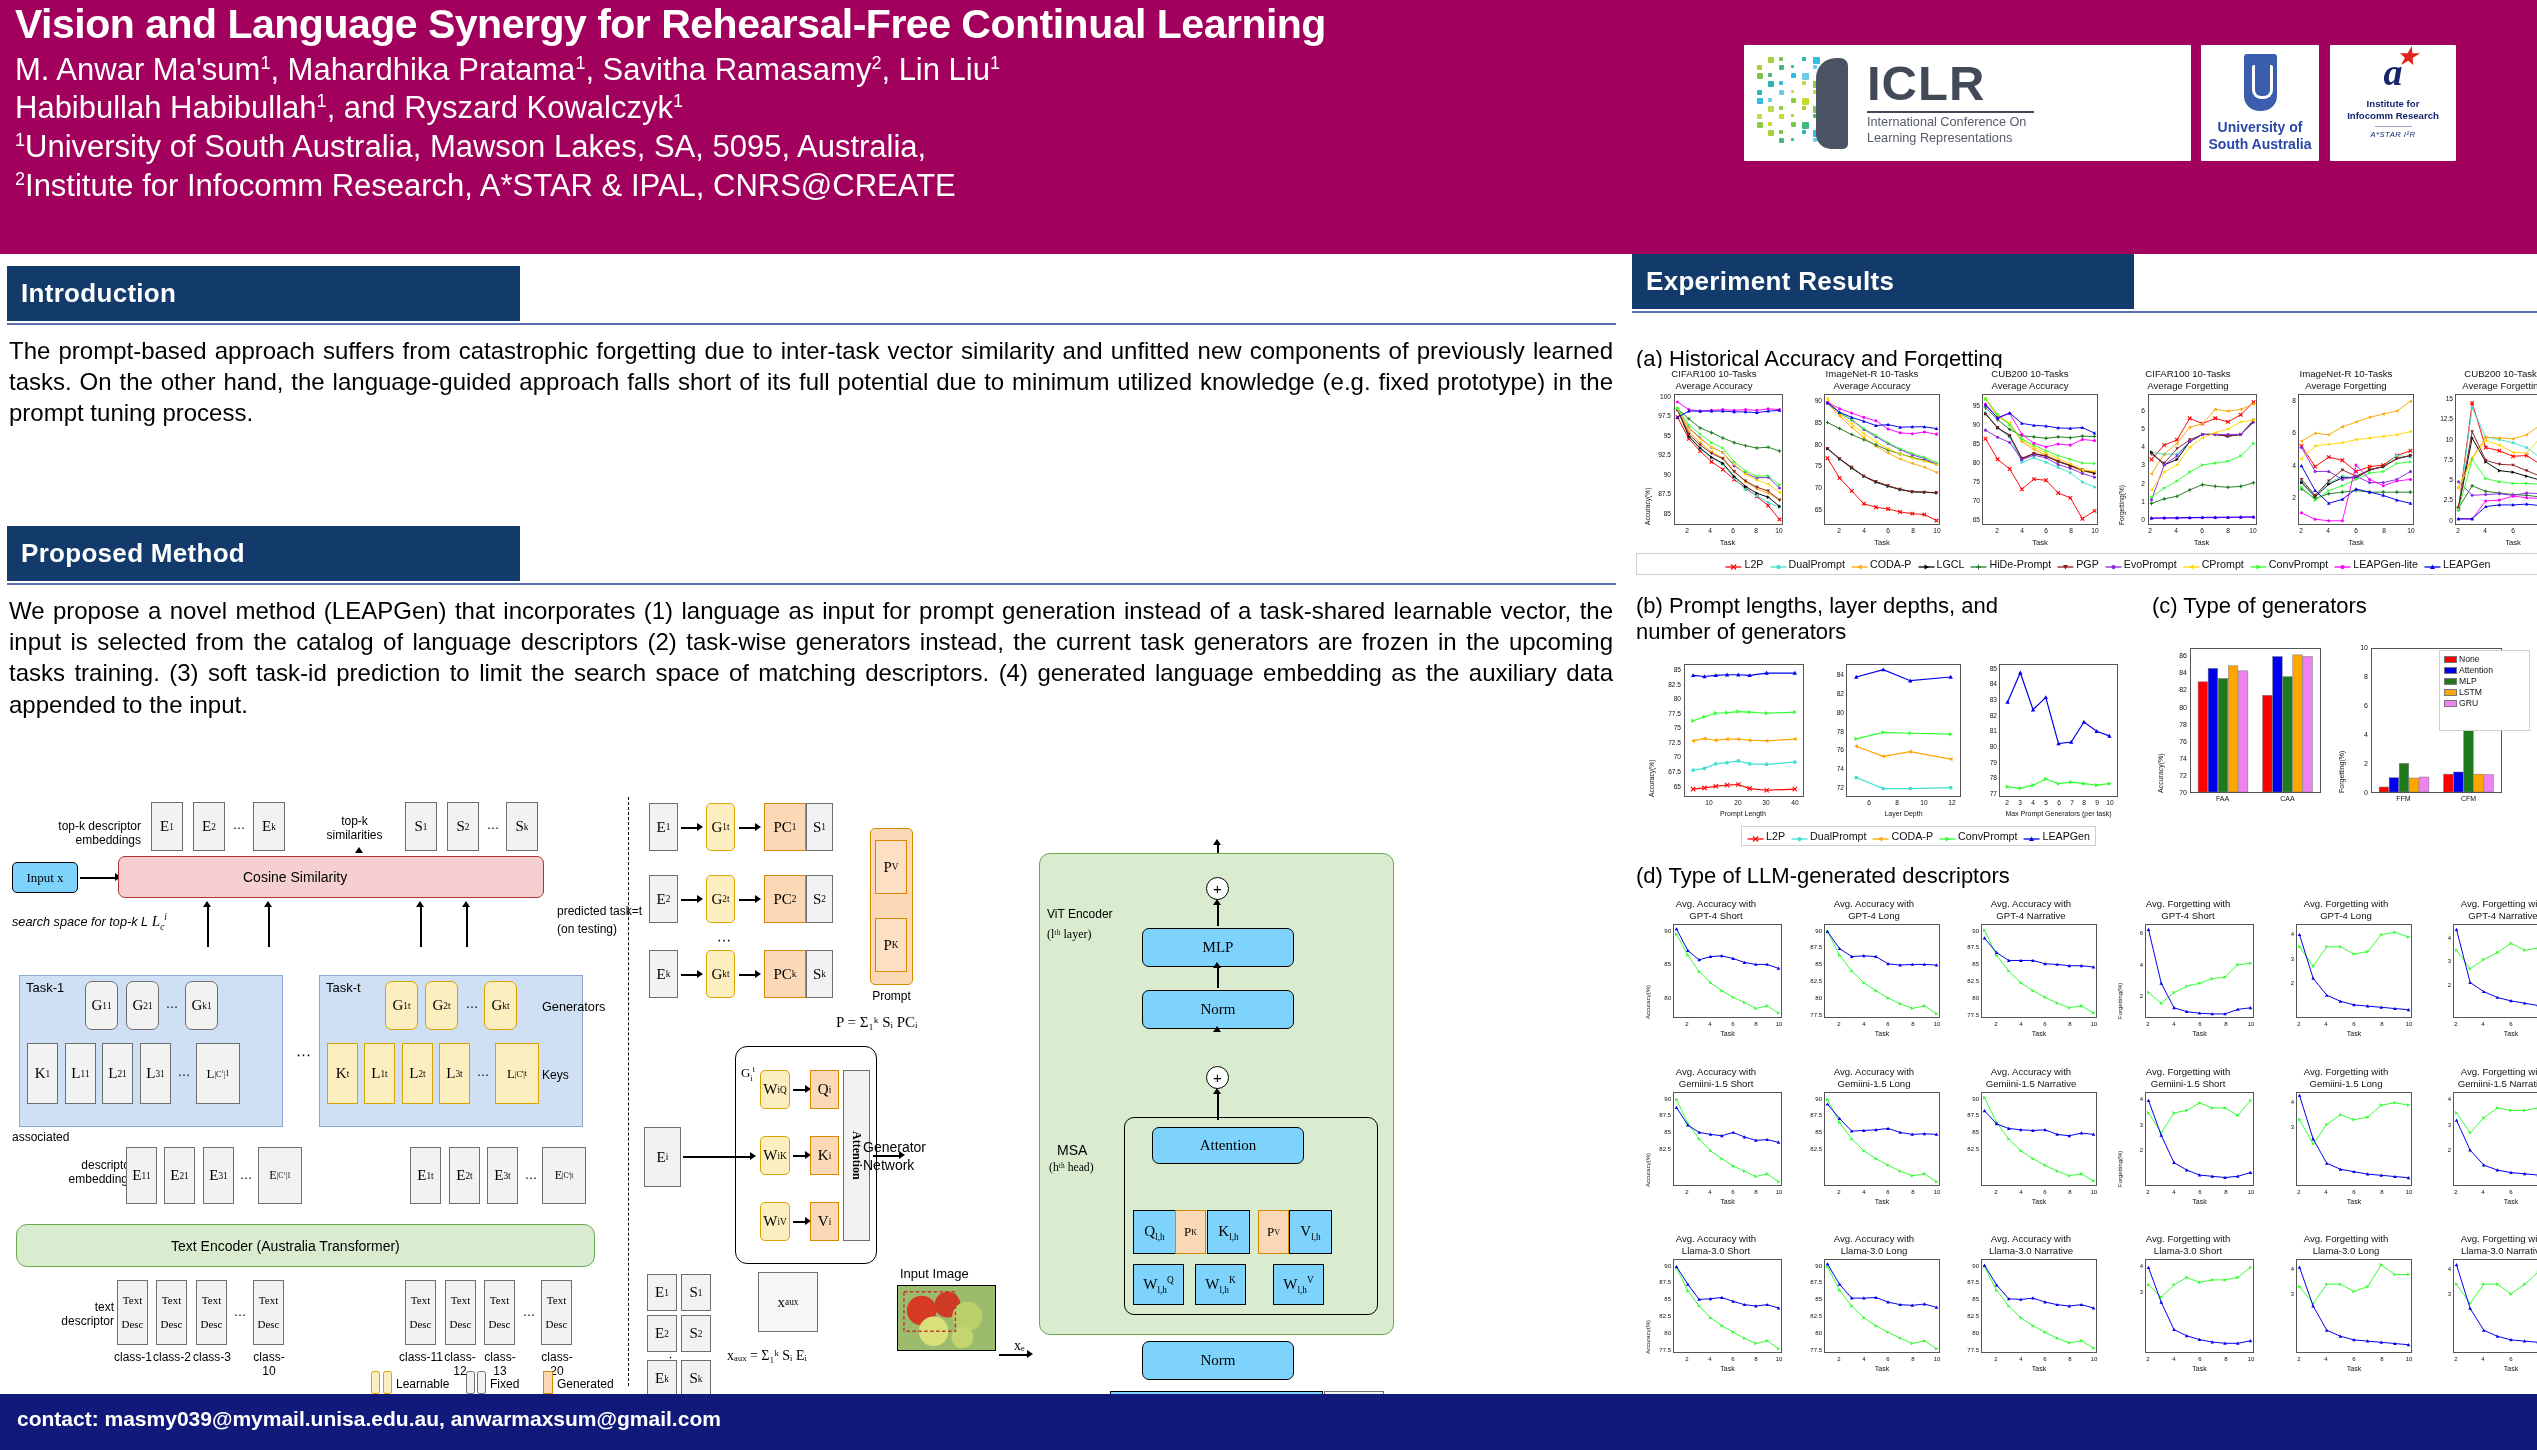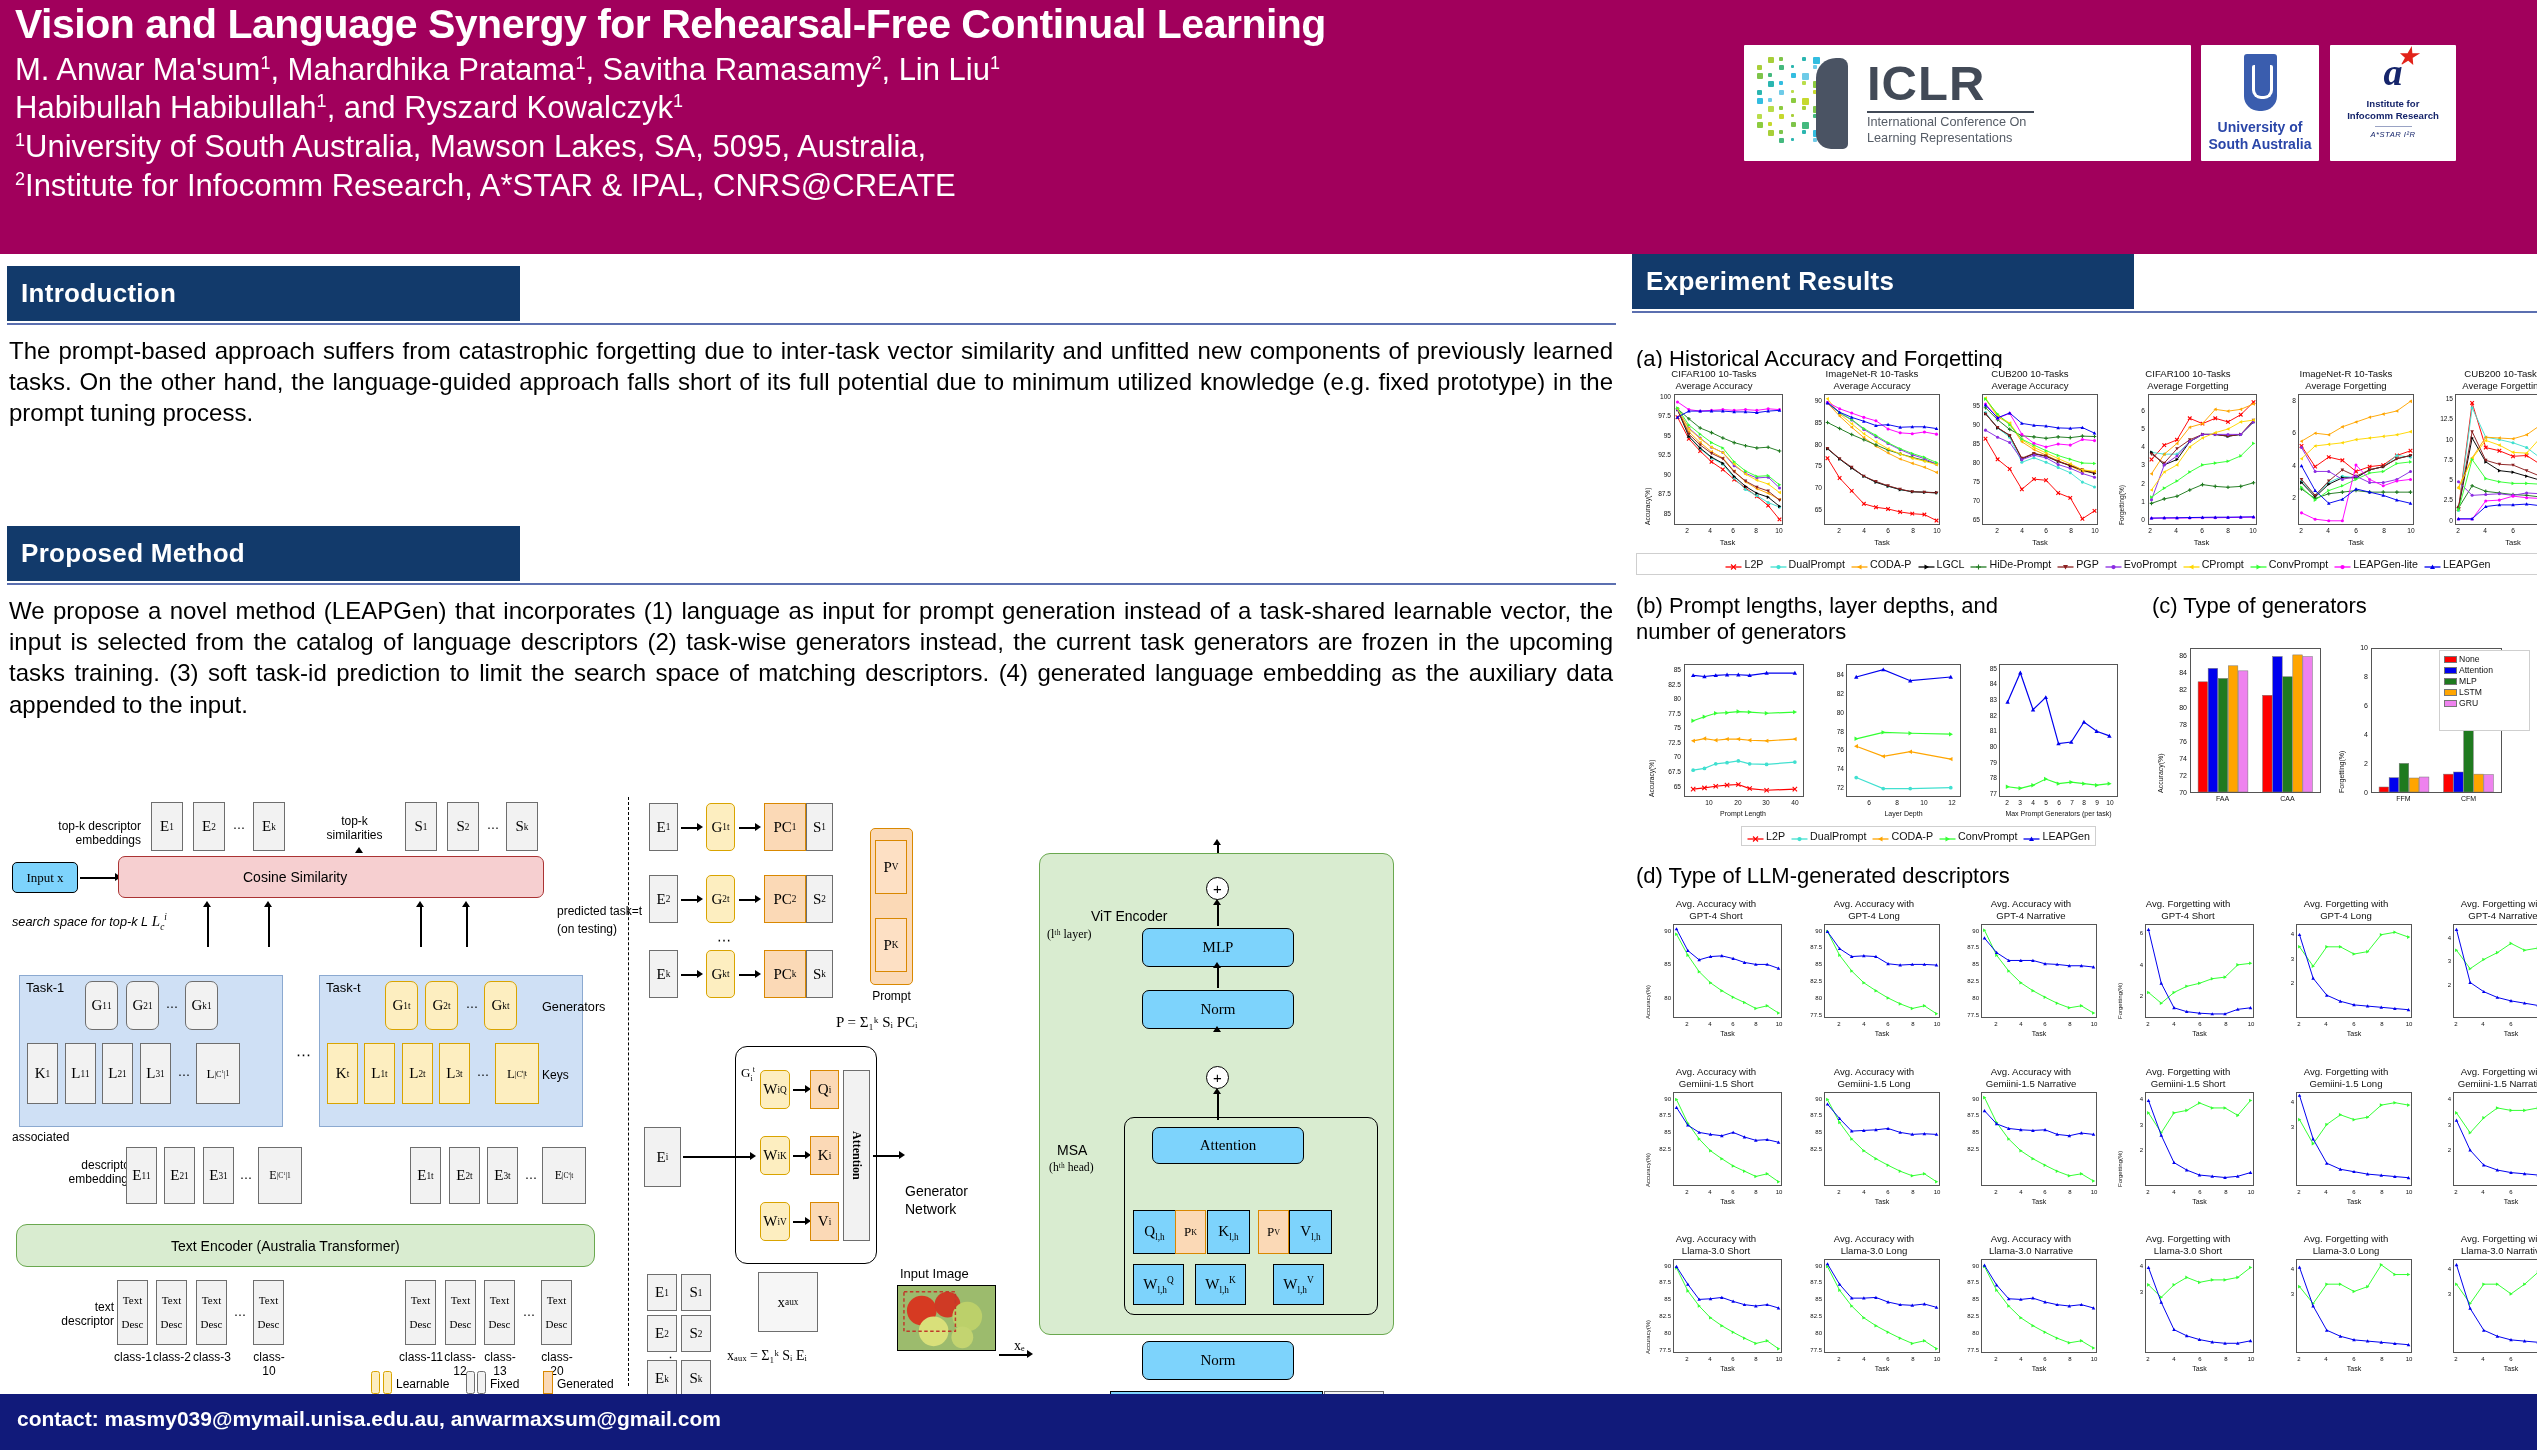--- a/index.html
+++ b/index.html
@@ -414,21 +414,21 @@
   <div class="db gen-box mth" style="left:806px; top:344px; width:29px; height:39px;">K<sub>i</sub></div>
 
   <div class="db learn-box mth" style="left:756px; top:410px; width:30px; height:39px; border-radius:5px;">W<sub>i</sub><sup>V</sup></div>
   <div class="arrow-h" style="left:789px; top:429px; width:12px;"></div>
   <div class="db gen-box mth" style="left:806px; top:410px; width:29px; height:39px;">V<sub>i</sub></div>
 
   <div class="db fixed-box" style="left:839px; top:278px; width:27px; height:171px; font-size:12px;">
     <span style="writing-mode:vertical-rl; font-weight:bold;">Attention</span>
   </div>
   <div class="arrow-h" style="left:869px; top:363px; width:26px;"></div>
-  <div class="lbl" style="left:901px; top:346px; font-size:14px; white-space:pre-line; line-height:1.3;margin-top:44px;">Generator
+  <div class="lbl" style="left:859px; top:346px; font-size:14px; white-space:pre-line; line-height:1.3;">Generator
 Network</div>
 
   <div class="db fixed-box mth" style="left:643px; top:482px; width:30px; height:37px;">E<sub>1</sub></div>
   <div class="db fixed-box mth" style="left:677px; top:482px; width:30px; height:37px;">S<sub>1</sub></div>
   <div class="db fixed-box mth" style="left:643px; top:523px; width:30px; height:37px;">E<sub>2</sub></div>
   <div class="db fixed-box mth" style="left:677px; top:523px; width:30px; height:37px;">S<sub>2</sub></div>
   <div class="lbl" style="left:660px; top:563px; font-size:13px;">⋮</div>
   <div class="db fixed-box mth" style="left:643px; top:568px; width:30px; height:37px;">E<sub>k</sub></div>
   <div class="db fixed-box mth" style="left:677px; top:568px; width:30px; height:37px;">S<sub>k</sub></div>
   <div class="db fixed-box mth" style="left:754px; top:480px; width:60px; height:60px; background:#f6f6f6;">x<sub>aux</sub></div>
@@ -446,21 +446,21 @@
       <circle cx="130" cy="104" r="22" fill="#c3d470"></circle>
       <rect x="12" y="12" width="104" height="80" fill="none" stroke="#c0392b" stroke-width="3" stroke-dasharray="7 5"></rect>
     </svg>
   </div>
   <div class="arrow-h" style="left:995px; top:562px; width:28px;"></div>
   <div class="lbl mth" style="left:1010px; top:546px; font-size:14px;">xₑ</div>
 
   <div class="arrow-v" style="left:1213px; top:53px; height:22px;"></div>
 
   <div class="grp-green" style="left:1035px; top:61px; width:355px; height:482px;"></div>
-  <div class="lbl" style="left:1043px; top:116px; font-size:14px;margin-left:44px;">ViT Encoder</div>
+  <div class="lbl" style="left:1043px; top:116px; font-size:12px;">ViT Encoder</div>
   <div class="lbl mth" style="left:1043px; top:136px; font-size:12px;">(lᵗʰ layer)</div>
 
   <div class="plus-circ" style="left:1202px; top:85px;">+</div>
   <div class="db plain-box" style="left:1138px; top:136px; width:152px; height:39px; border-radius:7px; font-size:15px;">MLP</div>
   <div class="arrow-v" style="left:1213px; top:113px; height:21px;"></div>
   <div class="db plain-box" style="left:1138px; top:198px; width:152px; height:39px; border-radius:7px; font-size:15px;">Norm</div>
   <div class="arrow-v" style="left:1213px; top:176px; height:20px;"></div>
 
   <div class="plus-circ" style="left:1202px; top:274px;">+</div>
   <div class="arrow-v" style="left:1213px; top:240px; height:0;"></div>

